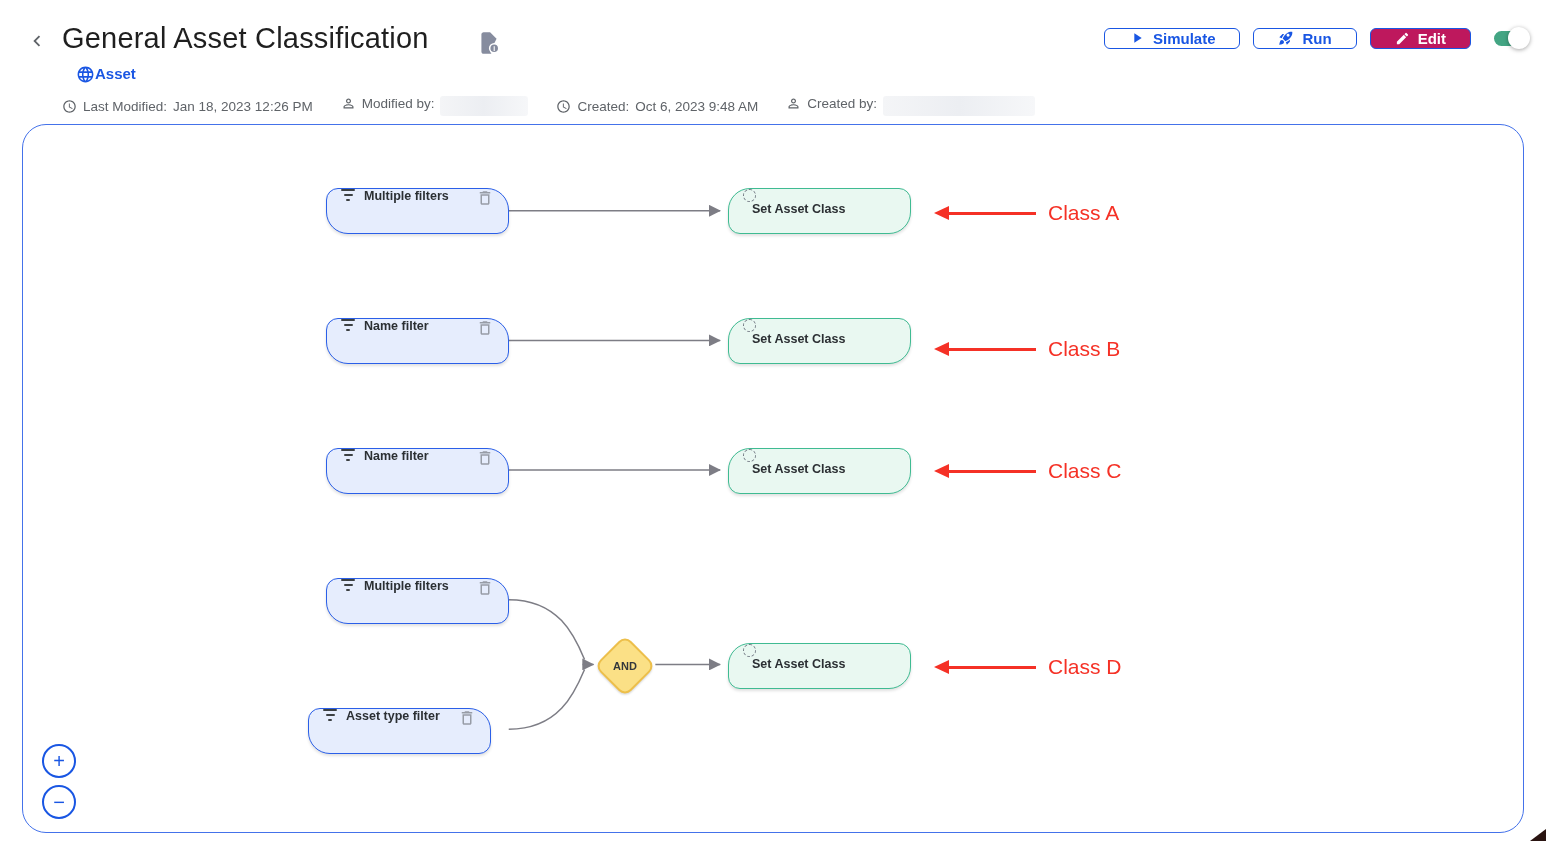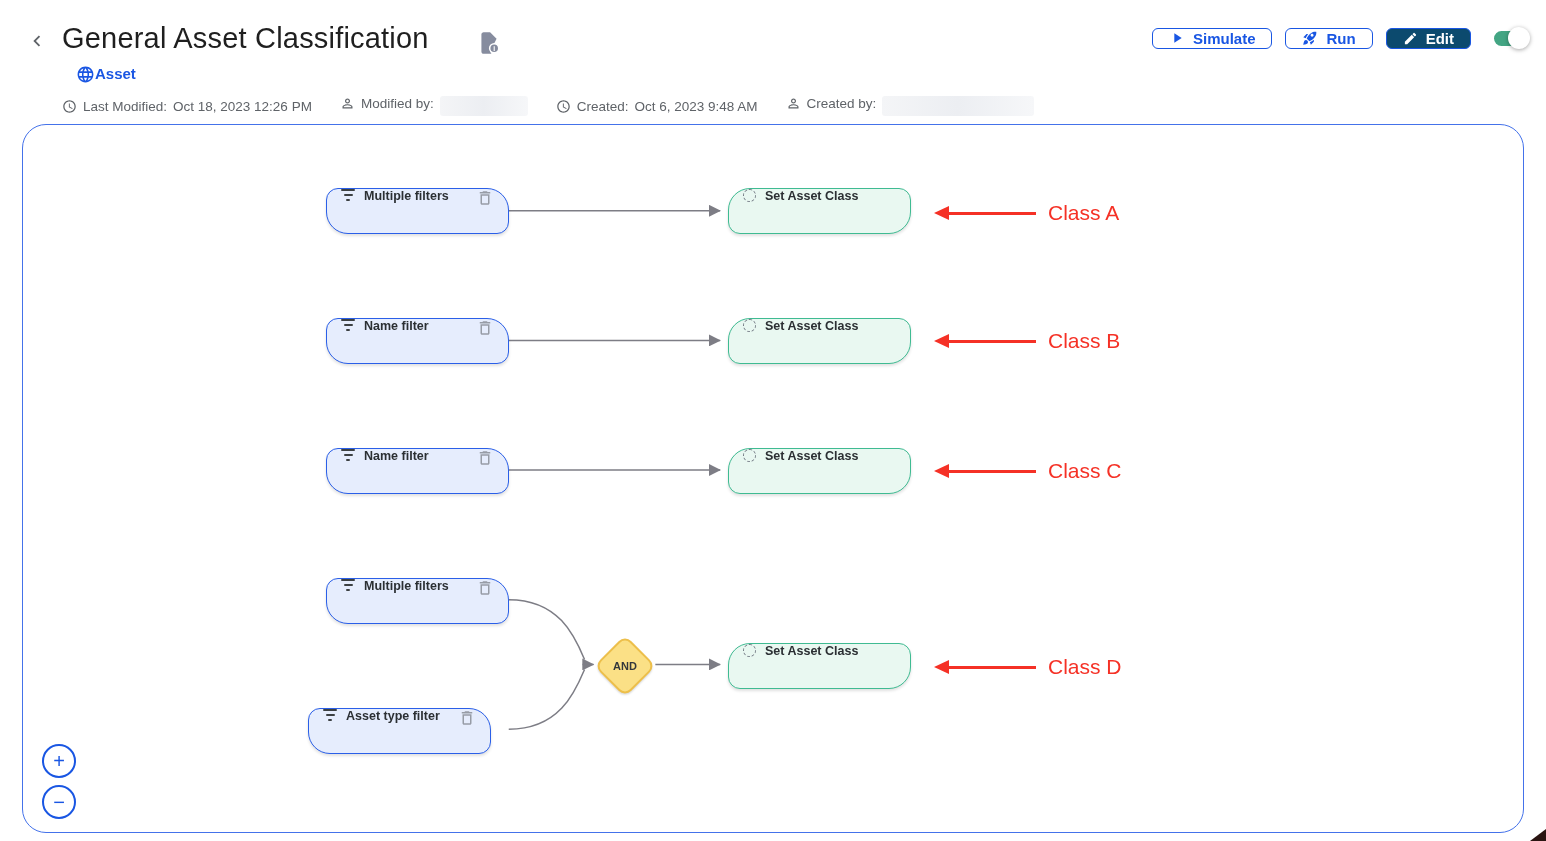--- a/index.html
+++ b/index.html
@@ -16,39 +16,39 @@
   .entity-row { position: absolute; left: 76px; top: 65px; display: flex; 
     color: #1a56e3; font-size: 15px; font-weight: 700; cursor: pointer; }
   .meta-row { position: absolute; left: 62px; top: 96px; display: flex; align-items: center; gap: 28px;
     color: #5f6368; font-size: 13.5px; }
   .meta-item { display: flex; align-items: flex-start; gap: 6px; white-space: nowrap; }
   .redacted { height: 20px; border-radius: 3px; background: linear-gradient(90deg,#f4f5f7,#eceef2,#f6f7f9); }
   .redacted.small { width: 88px; }
   .redacted.large { width: 152px; }
 
   .actions { position: absolute; right: 16px; top: 26px; display: flex; align-items: center; gap: 13px; }
-  .btn { height: 21px; display: flex; align-items: center; gap: 8px; padding: 0 16px;
+  .btn { height: 21px; display: flex; align-items: center; gap: 8px; padding: 0 24px;
     border: 1.7px solid #1956e3; border-radius: 6px; background: #fff; color: #1956e3;
     font-size: 15px; font-weight: 700; font-family: inherit; cursor: pointer; }
-  .btn.primary { background: #0c4a6e; color: #fff; border-color: #1956e3; }
+  .btn.primary { background: #be185d; color: #fff; border-color: #1956e3; }
   .toggle { position: relative; width: 38px; height: 24px; margin-left: 8px; cursor: pointer; }
   .toggle .track { position: absolute; left: 2px; top: 5px; width: 34px; height: 15px;
     border-radius: 8px; background: #43a583; }
   .toggle .knob { position: absolute; right: 0; top: 1px; width: 22px; height: 22px; border-radius: 50%;
     background: #fff; box-shadow: 0 1px 4px rgba(0,0,0,.35); }
 
   
   .canvas { position: absolute; left: 22px; top: 124px; width: 1502px; height: 709px;
     border: 1px solid #4472ea; border-radius: 24px; background: #fff; }
   .connectors { position: absolute; left: 0; top: 0; width: 100%; height: 100%; pointer-events: none; }
 
   .fnode, .anode { position: absolute; width: 183px; height: 46px; display: flex; align-items: flex-start;
     padding: 0 14px; box-shadow: 0 2px 3px rgba(0,0,0,.12); cursor: pointer; }
   .fnode { background: #e6edfd; border: 1.6px solid #2a5fe8; border-radius: 12px 22px 12px 22px; }
-  .anode { background: #e9f8f1; border: 1.6px solid #3fbb92; border-radius: 22px 12px 22px 12px; }
+  .anode { background: #e9f8f1; border: 1.6px solid #3fbb92; border-radius: 22px 12px 22px 12px; flex-direction: column; }
   .node-label { font-size: 12.5px; font-weight: 700; color: #2b2f33; margin-left: 9px; white-space: nowrap; }
   .trash { margin-left: auto; width: 18px; height: 18px; cursor: pointer; opacity: .85; }
 
   .filter-icon { width: 14px; display: flex; flex-direction: column; align-items: center; gap: 3px; }
   .filter-icon i { display: block; height: 2px; background: #3c4043; border-radius: 1px; }
   .filter-icon i:nth-child(1){ width: 14px; } .filter-icon i:nth-child(2){ width: 9px; }
   .filter-icon i:nth-child(3){ width: 4px; }
 
   .target-icon { width: 13px; height: 13px; border: 1.6px dashed #6f7680; border-radius: 50%; flex: none; }
 
@@ -109,21 +109,21 @@
   </div>
 
   <div class="meta-row">
     <div class="meta-item">
       <span>
         <svg width="15" height="15" viewBox="0 0 24 24" fill="#5f6368">
             <path d="M11.99 2C6.47 2 2 6.48 2 12s4.47 10 9.99 10C17.52 22 22 17.52 22 12S17.52 2 11.99 2zM12 20c-4.42 0-8-3.58-8-8s3.58-8 8-8 8 3.58 8 8-3.58 8-8 8zm.5-13H11v6l5.25 3.15.75-1.23-4.5-2.67z"></path>
           </svg>
       </span>
       <span>Last Modified:</span>
-      <span>Oct 18, 2023 12:26 PM</span>
+      <span>Jan 18, 2023 12:26 PM</span>
     </div>
     <div class="meta-item">
       <span>
         <svg width="15" height="15" viewBox="0 0 24 24" fill="#5f6368">
             <path d="M12 5.9c1.16 0 2.1.94 2.1 2.1s-.94 2.1-2.1 2.1S9.9 9.16 9.9 8s.94-2.1 2.1-2.1m0 9c2.97 0 6.1 1.46 6.1 2.1v1.1H5.9V17c0-.64 3.13-2.1 6.1-2.1M12 4C9.79 4 8 5.79 8 8s1.79 4 4 4 4-1.79 4-4-1.79-4-4-4zm0 9c-2.67 0-8 1.34-8 4v3h16v-3c0-2.66-5.33-4-8-4z"></path>
           </svg>
       </span>
       <span>Modified by:</span>
       <span class="redacted small"></span>
     </div>
@@ -285,21 +285,21 @@
     <span>AND</span>
   </div>
 
   <div class="annotation" style="left:911px; top:76px;">
     <span class="red-arrow">
         <span class="head"></span>
         <span class="shaft"></span>
       </span>
     <span class="label">Class A</span>
   </div>
-  <div class="annotation" style="left:911px; top:204px;">
+  <div class="annotation" style="left:911px; top:212px;">
     <span class="red-arrow">
         <span class="head"></span>
         <span class="shaft"></span>
       </span>
     <span class="label">Class B</span>
   </div>
   <div class="annotation" style="left:911px; top:334px;">
     <span class="red-arrow">
         <span class="head"></span>
         <span class="shaft"></span>

